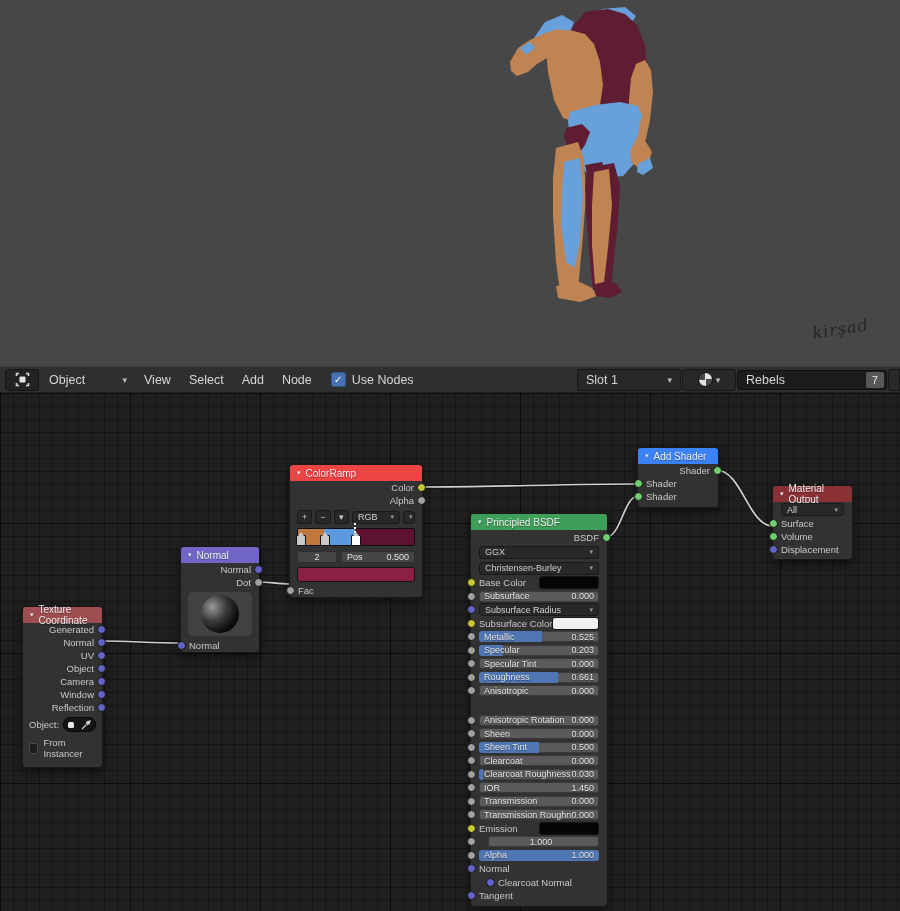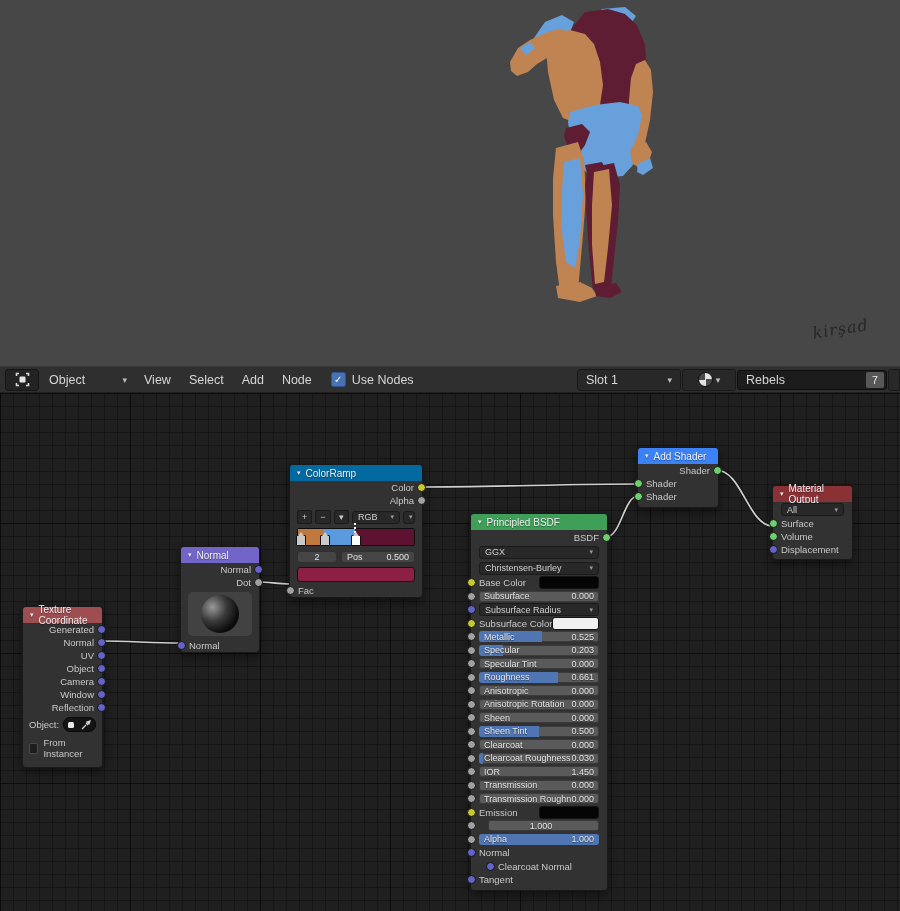--- a/index.html
+++ b/index.html
@@ -263,21 +263,21 @@
       <div id="normal-sphere-box">
         <div id="normal-sphere"></div>
       </div>
       <div class="nrow">
         <span class="sock l" style="background:#6464c8"></span>
         <span>Normal</span>
       </div>
     </div>
 
     <div class="node" id="node-colorramp" style="left:289px;top:71px;width:132px;">
-      <div class="nhead" style="background:#0369a1">
+      <div class="nhead" style="background:#ef4444">
         <span class="tri">▾</span>
         <span>ColorRamp</span>
       </div>
       <div class="nrow right">
         <span>Color</span>
         <span class="sock r" style="background:#c8c832"></span>
       </div>
       <div class="nrow right">
         <span>Alpha</span>
         <span class="sock r" style="background:#a1a1a1"></span>
@@ -397,21 +397,21 @@
             </span>
           </div>
           <div class="nrow" style="height: 13.5px;">
             <span class="sock l" style="background: rgb(161, 161, 161);"></span>
             <span class="slider">
               <span class="fill" style="width: 0%;"></span>
               <span class="lbl">Anisotropic</span>
               <span class="val">0.000</span>
             </span>
           </div>
-          <div class="nrow" style="height: 13.5px;">
+          <div class="nrow" style="height: 13.5px; margin-top: 16px;">
             <span class="sock l" style="background: rgb(161, 161, 161);"></span>
             <span class="slider">
               <span class="fill" style="width: 0%;"></span>
               <span class="lbl">Anisotropic Rotation</span>
               <span class="val">0.000</span>
             </span>
           </div>
           <div class="nrow" style="height: 13.5px;">
             <span class="sock l" style="background: rgb(161, 161, 161);"></span>
             <span class="slider">

